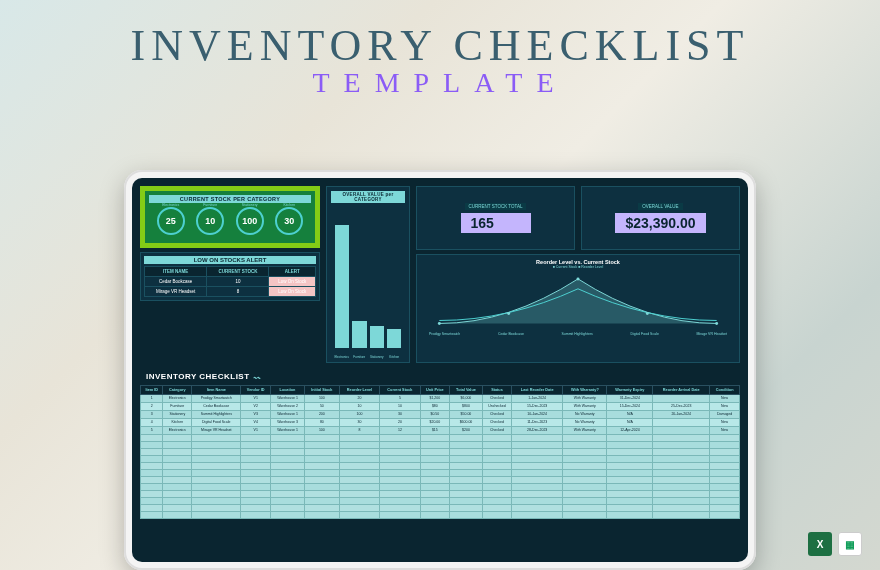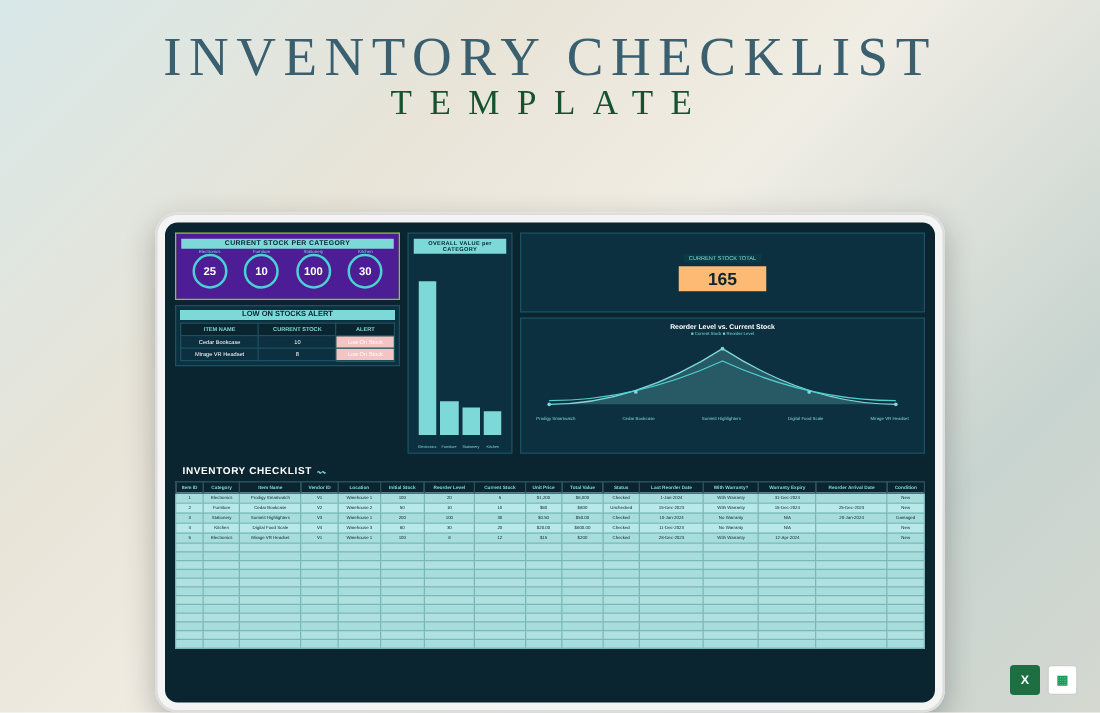--- a/index.html
+++ b/index.html
@@ -1,25 +1,25 @@
 <!DOCTYPE html>
 <html><head>
 <meta charset="utf-8">
 <style>
 *{box-sizing:border-box;margin:0;padding:0}
 body{width:880px;height:570px;font-family:Arial,sans-serif;background:linear-gradient(135deg,#d8e8e8 0%,#e8e4d8 30%,#f0ede4 50%,#c8d4d0 80%,#d4d8d0 100%);position:relative;overflow:hidden}
 .title-block{text-align:center;padding-top:20px}
 .title-main{font-size:44px;font-weight:400;letter-spacing:6px;color:#3a5f6f;font-family:Georgia,serif}
-.title-sub{font-size:28px;font-weight:300;letter-spacing:14px;color:#14532d;font-family:Georgia,serif;margin-top:-4px}
+.title-sub{font-size:28px;font-weight:300;letter-spacing:14px;color:#8b5cf6;font-family:Georgia,serif;margin-top:-4px}
 .subtitle{font-size:13px;color:#2a3a3a;margin-top:8px;letter-spacing:0.5px}
 .tablet{position:absolute;left:124px;top:170px;width:632px;height:400px;background:#f4f4f4;border-radius:18px;padding:8px;box-shadow:0 8px 24px rgba(0,0,0,0.25),inset 0 0 0 2px #ddd}
 .screen{width:100%;height:100%;background:#0a2530;border-radius:10px;padding:8px;position:relative;overflow:hidden}
 .dash-top{display:flex;gap:6px;height:48%}
 .dash-left{width:30%}
-.stock-cat{background:#4c1d95;border:1px solid #84cc16;padding:4px;margin-bottom:4px}
+.stock-cat{background:#15803d;border:5px solid #84cc16;padding:4px;margin-bottom:4px}
 .panel-title{background:#7dd8d8;color:#0a2530;font-size:5.5px;font-weight:bold;text-align:center;padding:1px;letter-spacing:0.3px}
 .gauges{display:flex;justify-content:space-around;padding:4px 2px}
 .gauge{width:28px;height:28px;border:2px solid #4dd0d0;border-radius:50%;display:flex;flex-direction:column;align-items:center;justify-content:center;position:relative}
 .gauge-lbl{font-size:3.5px;color:#7dd8d8;position:absolute;top:-6px}
 .gauge-val{color:#fff;font-size:9px;font-weight:bold}
 .low-stock{background:#0d3040;border:1px solid #1a5060;padding:3px}
 .low-title{background:#7dd8d8;color:#0a2530;font-size:6px;font-weight:bold;text-align:center;padding:1px}
 .ls-table{width:100%;border-collapse:collapse;margin-top:2px}
 .ls-table th{background:#0a2530;color:#7dd8d8;font-size:4.5px;padding:2px;border:1px solid #1a5060}
 .ls-table td{font-size:4.5px;padding:2px;color:#fff;border:1px solid #1a5060;text-align:center}
@@ -31,21 +31,21 @@
 .bar.b1{height:100%}
 .bar.b2{height:22%}
 .bar.b3{height:18%}
 .bar.b4{height:15%}
 .bar-lbls{position:absolute;bottom:3px;left:6px;right:6px;display:flex;font-size:3px;color:#7dd8d8}
 .bar-lbls span{flex:1;text-align:center}
 .dash-right{flex:1;display:flex;flex-direction:column;gap:4px}
 .kpi-row{display:flex;gap:6px;height:36%}
 .kpi{flex:1;background:#0d3040;border:1px solid #1a5060;display:flex;flex-direction:column;align-items:center;justify-content:center}
 .kpi-lbl{font-size:4.5px;color:#7dd8d8;background:#0a3a45;padding:1px 4px;margin-bottom:3px}
-.kpi-val{background:#fdba74;color:#0a2530;font-size:14px;font-weight:bold;padding:2px 10px;min-width:70px;text-align:center}
+.kpi-val{background:#c4b5fd;color:#0a2530;font-size:14px;font-weight:bold;padding:2px 10px;min-width:70px;}
 .curve-panel{flex:1;background:#0d3040;border:1px solid #1a5060;padding:4px;position:relative}
 .curve-title{color:#fff;font-size:5.5px;text-align:center;font-weight:bold}
 .curve-legend{font-size:3.5px;color:#7dd8d8;text-align:center}
 .curve-svg{width:100%;height:60%}
 .curve-lbls{display:flex;justify-content:space-between;font-size:3.5px;color:#7dd8d8;padding:0 8px}
 .inv-section{margin-top:6px;height:48%}
 .inv-header{background:#0a2530;padding:3px 6px;display:flex;align-items:center}
 .inv-title{color:#fff;font-size:8px;font-weight:bold;letter-spacing:0.5px}
 .inv-table{width:100%;border-collapse:collapse;background:#a8e0e0}
 .inv-table th{background:#0a2530;color:#7dd8d8;font-size:3.8px;padding:2px 1px;border:1px solid #2a5060;font-weight:bold}
@@ -129,20 +129,24 @@
               <span>Kitchen</span>
             </div>
         </div>
       </div>
       <div class="dash-right">
         <div class="kpi-row">
           <div class="kpi">
               <div class="kpi-lbl">CURRENT STOCK TOTAL</div>
               <div class="kpi-val">165</div>
             </div>
+          <div class="kpi">
+              <div class="kpi-lbl">OVERALL VALUE</div>
+              <div class="kpi-val">$23,390.00</div>
+            </div>
         </div>
         <div class="curve-panel">
           <div class="curve-title">Reorder Level vs. Current Stock</div>
           <div class="curve-legend">■ Current Stock  ■ Reorder Level</div>
           <svg class="curve-svg" viewBox="0 0 300 60">
             <path d="M10,55 Q 80,55 150,10 Q 220,55 290,55" fill="rgba(125,216,216,0.25)" stroke="#7dd8d8" stroke-width="1"></path>
             <path d="M10,52 Q 80,52 150,20 Q 220,52 290,52" fill="none" stroke="#4dd0d0" stroke-width="1"></path>
             <circle cx="10" cy="55" r="1.5" fill="#7dd8d8"></circle>
               <circle cx="80" cy="45" r="1.5" fill="#7dd8d8"></circle>
               <circle cx="150" cy="10" r="1.5" fill="#7dd8d8"></circle>

